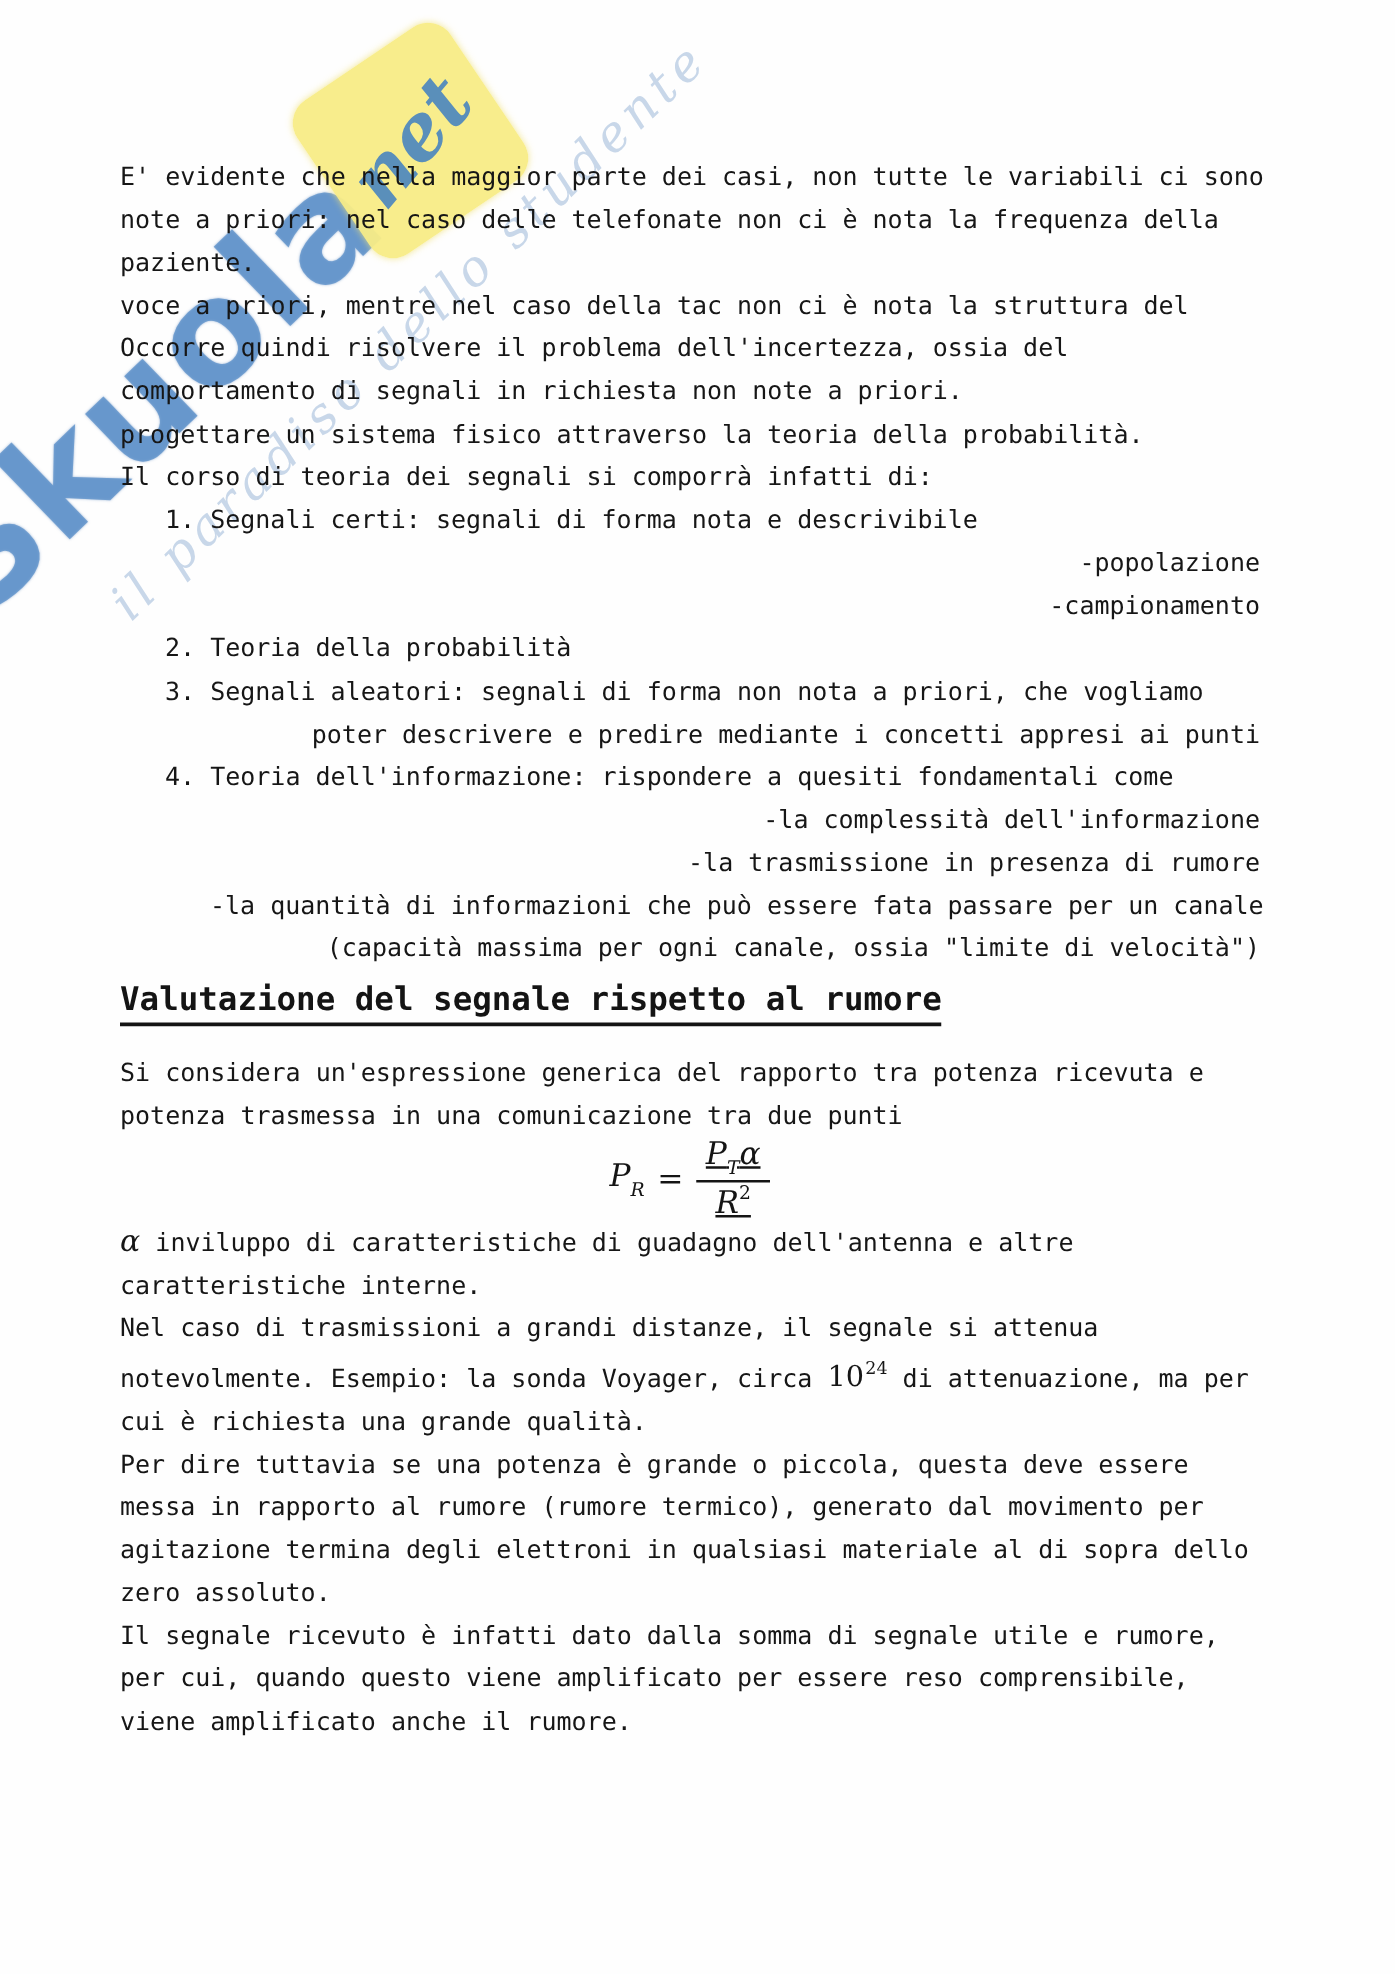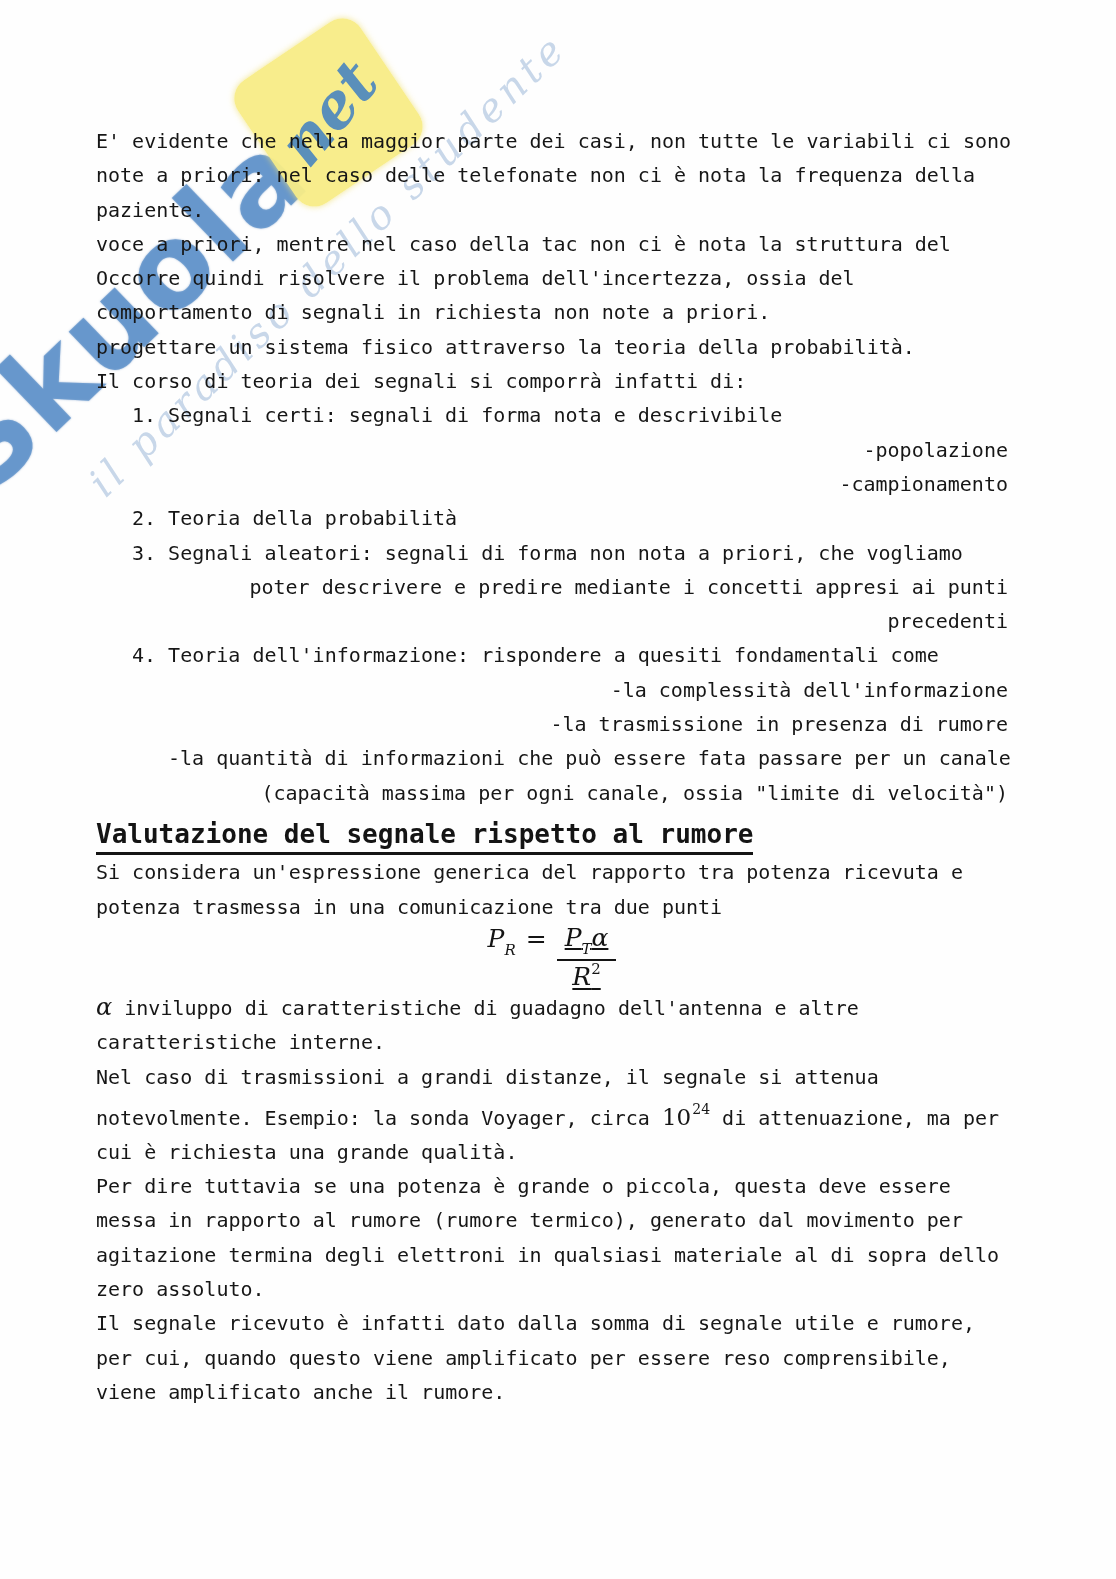--- a/index.html
+++ b/index.html
@@ -75,42 +75,42 @@
 
   .heading{
     display:inline-block;
     font-family:"DejaVu Sans Mono", monospace;
     font-size:26px;
     font-weight:bold;
     line-height:1.25;
     color:#141414;
     border-bottom:3px solid #141414;
     padding-bottom:2px;
-    margin:8px 0 0 0;
+    margin:8px 0 20px 0;
   }
 
   .math-inline{
     font-family:"DejaVu Serif", serif;
     font-style:italic;
     font-size:24px;
   }
   .math-upright{
     font-family:"DejaVu Serif", serif;
     font-size:23px;
   }
   .math-upright sup{
     font-size:14px;
     position:relative; top:-2px;
     margin-left:1px;
   }
 
   .formula-row{
     display:flex;
     justify-content:center;
-    align-items:flex-start;
+    align-items:center;
     gap:10px;
     height:66px;
     font-family:"DejaVu Serif", serif;
     font-size:25px;
     color:#141414;
   }
   .formula-row i{font-style:italic;}
   .formula-row sub{font-size:15px;font-style:italic;position:relative;top:2px;}
   .formula-row sup{font-size:15px;position:relative;top:-2px;}
   .frac{display:inline-flex;flex-direction:column;align-items:center;text-decoration:underline;}
@@ -142,21 +142,20 @@
         <div class="line indent-0">Occorre quindi risolvere il problema dell'incertezza, ossia del</div>
         <div class="line indent-0">comportamento di segnali in richiesta non note a priori.</div>
         <div class="line indent-0">progettare un sistema fisico attraverso la teoria della probabilità.</div>
         <div class="line indent-0">Il corso di teoria dei segnali si comporrà infatti di:</div>
         <div class="line indent-1">1. Segnali certi: segnali di forma nota e descrivibile</div>
         <div class="line indent-2">-popolazione</div>
         <div class="line indent-2">-campionamento</div>
         <div class="line indent-1">2. Teoria della probabilità</div>
         <div class="line indent-1">3. Segnali aleatori: segnali di forma non nota a priori, che vogliamo</div>
         <div class="line indent-2">poter descrivere e predire mediante i concetti appresi ai punti</div>
-        <div class="line indent-2">precedenti</div>
         <div class="line indent-1">4. Teoria dell'informazione: rispondere a quesiti fondamentali come</div>
         <div class="line indent-2">-la complessità dell'informazione</div>
         <div class="line indent-2">-la trasmissione in presenza di rumore</div>
         <div class="line indent-2">-la quantità di informazioni che può essere fata passare per un canale</div>
         <div class="line indent-2">(capacità massima per ogni canale, ossia "limite di velocità")</div>
       </div>
 
     <h1 class="heading">Valutazione del segnale rispetto al rumore</h1>
 
     <div>

